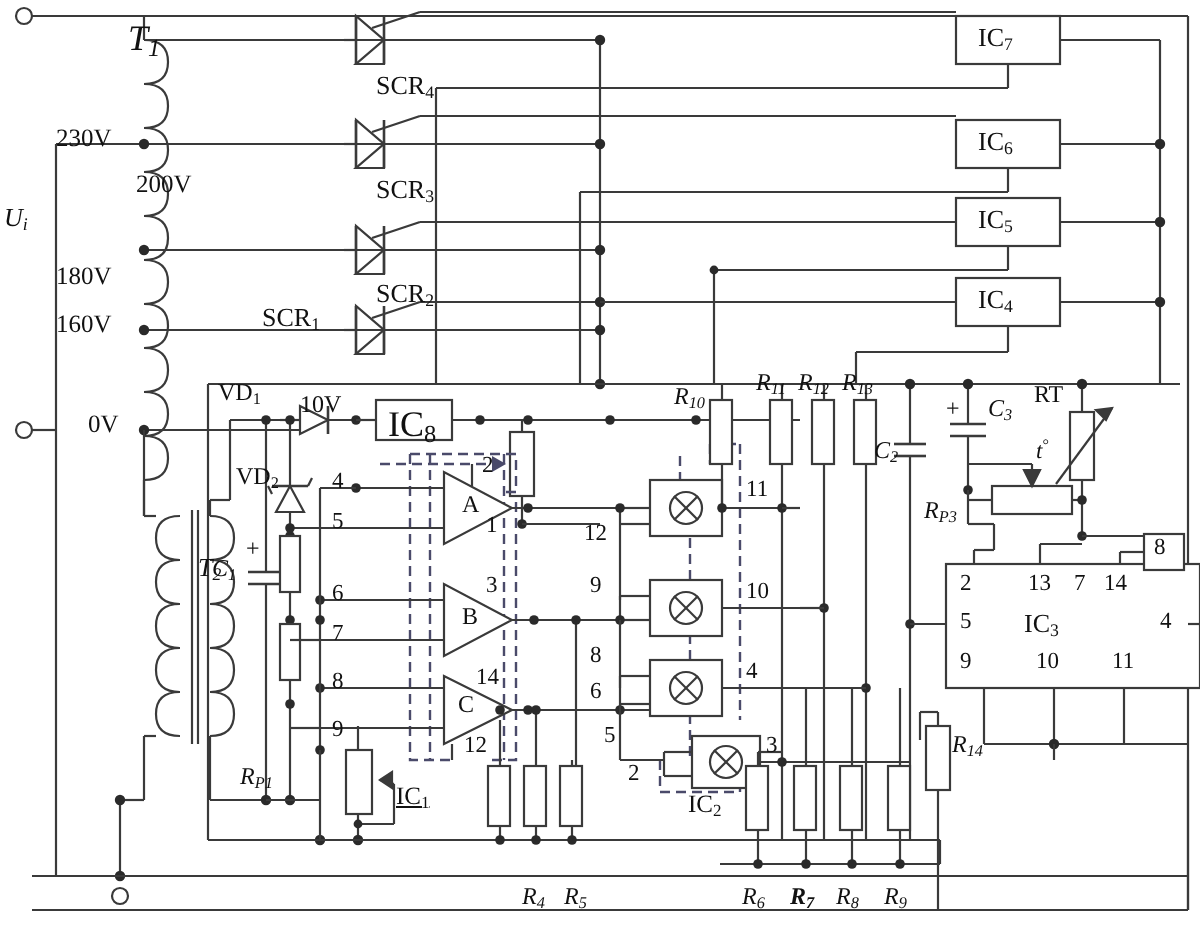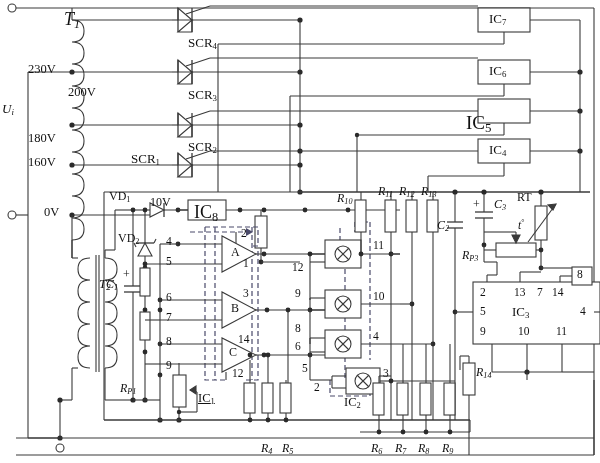--- a/index.html
+++ b/index.html
@@ -604,21 +604,21 @@
 <div class="lbl" style="left:131px;top:152px;font-size:13px;">
   <span>SCR</span><span class="sub">1</span>
 </div>
 
 <div class="lbl" style="left:489px;top:12px;font-size:13px;">
   <span>IC</span><span class="sub">7</span>
 </div>
 <div class="lbl" style="left:489px;top:64px;font-size:13px;">
   <span>IC</span><span class="sub">6</span>
 </div>
-<div class="lbl" style="left:466px;top:103px;font-size:19px;margin-top:10px;">
+<div class="lbl" style="left:489px;top:103px;font-size:13px;">
   <span>IC</span><span class="sub">5</span>
 </div>
 <div class="lbl" style="left:489px;top:143px;font-size:13px;">
   <span>IC</span><span class="sub">4</span>
 </div>
 
 <div class="lbl" style="left:109px;top:190px;font-size:12px;">
   <span>VD</span><span class="sub">1</span>
 </div>
 <div class="lbl" style="left:118px;top:232px;font-size:12px;">
@@ -729,21 +729,21 @@
 </div>
 <div class="lbl" style="left:261px;top:442px;font-size:12px;">
   <span class="ital">R</span><span class="sub ital">4</span>
 </div>
 <div class="lbl" style="left:282px;top:442px;font-size:12px;">
   <span class="ital">R</span><span class="sub ital">5</span>
 </div>
 <div class="lbl" style="left:371px;top:442px;font-size:12px;">
   <span class="ital">R</span><span class="sub ital">6</span>
 </div>
-<div class="lbl" style="left:395px;top:442px;font-size:12px;">
+<div class="lbl" style="left:395px;top:442px;font-size:12px;font-weight:bold;">
   <span class="ital">R</span><span class="sub ital">7</span>
 </div>
 <div class="lbl" style="left:418px;top:442px;font-size:12px;">
   <span class="ital">R</span><span class="sub ital">8</span>
 </div>
 <div class="lbl" style="left:442px;top:442px;font-size:12px;">
   <span class="ital">R</span><span class="sub ital">9</span>
 </div>
 
 </div>

